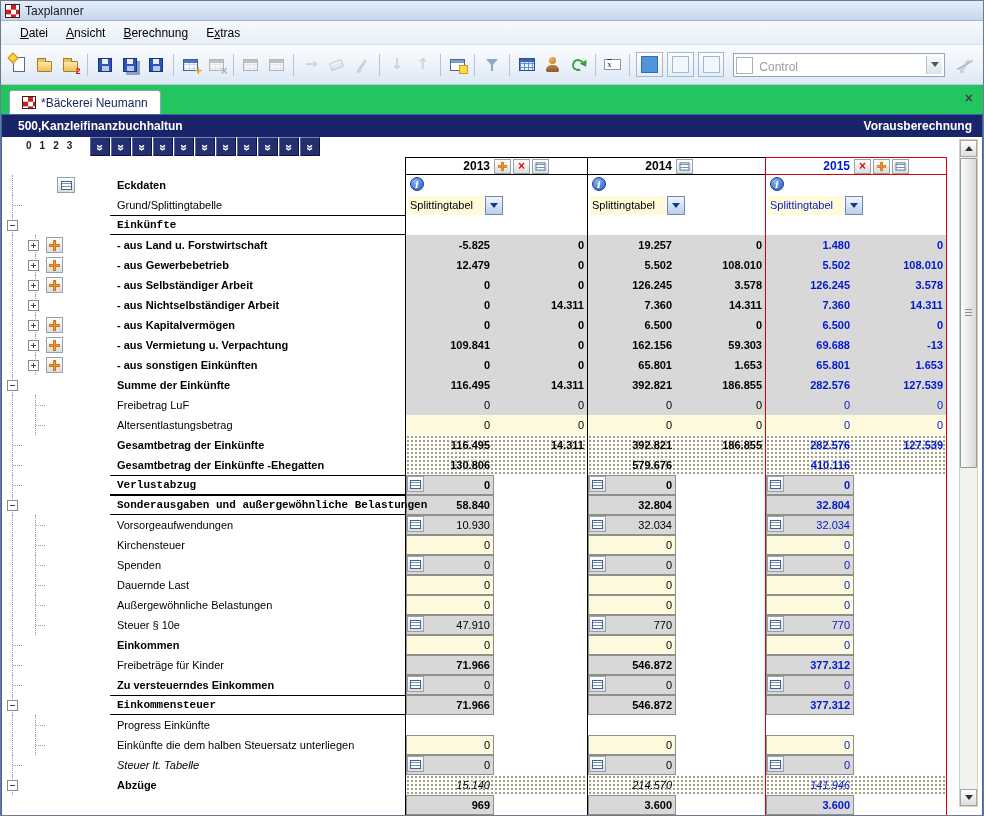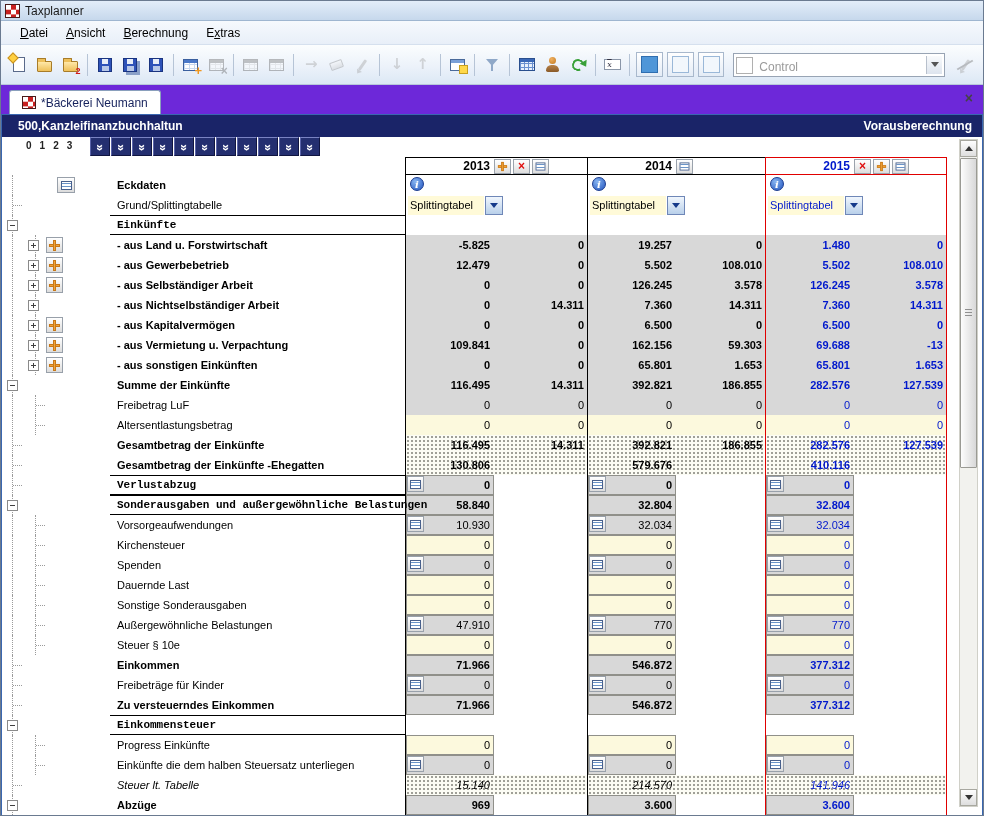--- a/index.html
+++ b/index.html
@@ -84,21 +84,21 @@
   .sq.out{background:#f2f7fc;border:1px solid #9ab8d8;}
   .ctrl{width:215px;height:24px;border:1px solid #98a4b4;background:#fff;display:flex;align-items:flex-end;
     margin:0 7px;padding:2px;}
   .ctrl .cbox{width:17px;height:17px;border:1px solid #b0b0b0;background:#fff;margin-right:6px;flex:none;}
   .ctrl .ctext{flex:1;color:#9a9a9a;font-size:12px;text-align:left;}
   .ctrl .ddbtn{width:16px;height:18px;background:linear-gradient(#f8fafc,#dde4ee);border-left:1px solid #b8c0cc;
     display:flex;align-items:center;justify-content:center;flex:none;}
   .ddtri{width:0;height:0;border-left:4px solid transparent;border-right:4px solid transparent;border-top:5px solid #555;}
 
   
-  .tabbar{height:29px;background:#6d28d9;display:flex;align-items:flex-end;padding-left:8px;position:relative;}
+  .tabbar{height:29px;background:#22c55e;display:flex;align-items:flex-end;padding-left:8px;position:relative;}
   .tab{height:24px;background:#fff;border:1px solid #8aa0bc;border-bottom:none;border-radius:3px 3px 0 0;
     display:flex;align-items:center;gap:5px;padding:0 12px;font-size:12px;color:#16225c;}
   .tabclose{position:absolute;right:10px;top:6px;color:#444;font-size:14px;font-weight:bold;line-height:1;cursor:default;}
   .tabclose::before{content:"×";}
 
   
   .frame{position:relative;height:703px;border:1px solid #3a67b0;background:#fff;}
   .navyhdr{height:22px;background:#1a2468;color:#fff;font-weight:bold;font-size:12px;
     display:flex;align-items:center;justify-content:space-between;padding:0 10px 0 16px;}
   .chevrow{position:relative;height:20px;background:#fff;}
@@ -465,24 +465,20 @@
           <div class="trow g1 g2">
             <span class="hdot" style="left: 34px; width: 9px;"></span>
             <span class="lbl">Spenden</span>
           </div>
           <div class="trow g1 g2">
             <span class="hdot" style="left: 34px; width: 9px;"></span>
             <span class="lbl">Dauernde Last</span>
           </div>
           <div class="trow g1 g2">
             <span class="hdot" style="left: 34px; width: 9px;"></span>
-            <span class="lbl">Sonstige Sonderausgaben</span>
-          </div>
-          <div class="trow g1 g2">
-            <span class="hdot" style="left: 34px; width: 9px;"></span>
             <span class="lbl">Außergewöhnliche Belastungen</span>
           </div>
           <div class="trow g1 g2">
             <span class="hdot" style="left: 34px; width: 9px;"></span>
             <span class="lbl">Steuer § 10e</span>
           </div>
           <div class="trow g1">
             <span class="hdot" style="left: 11px; width: 9px;"></span>
             <span class="lbl b">Einkommen</span>
           </div>

